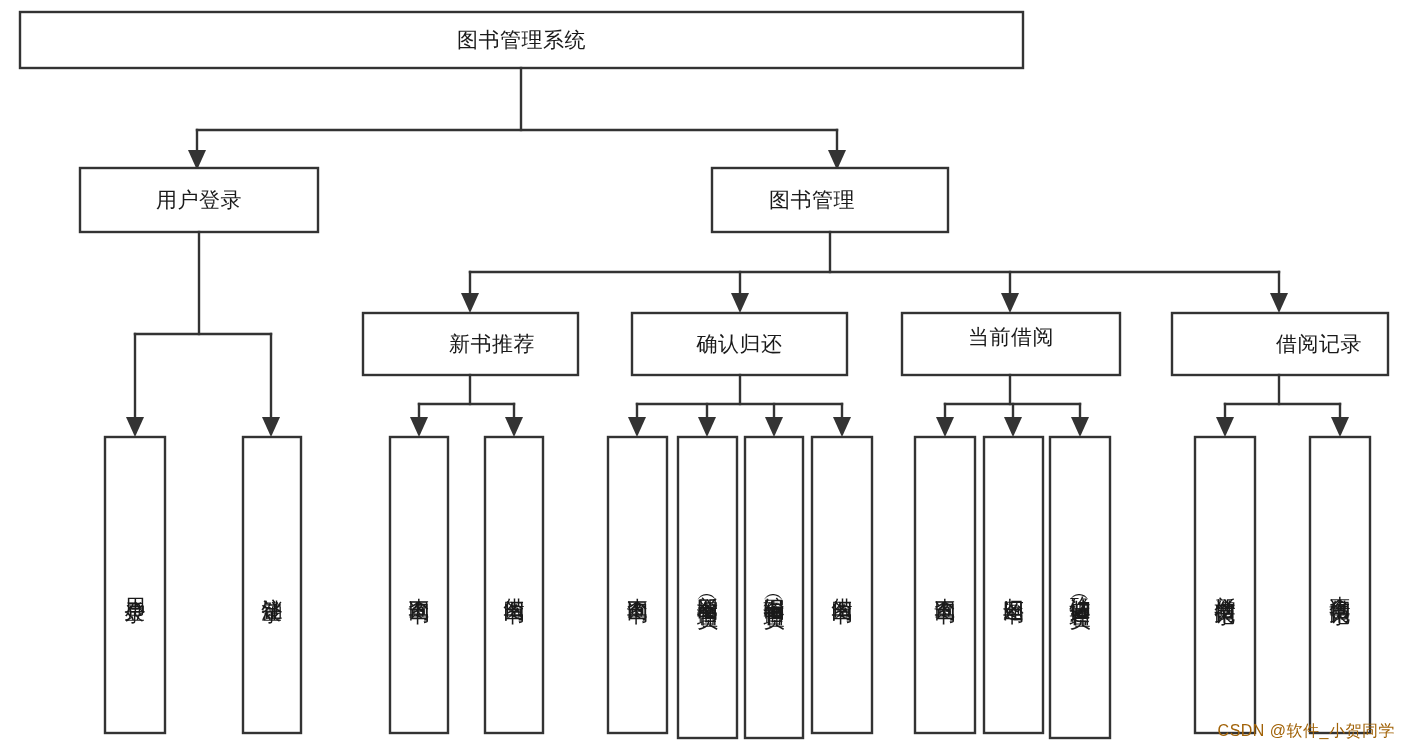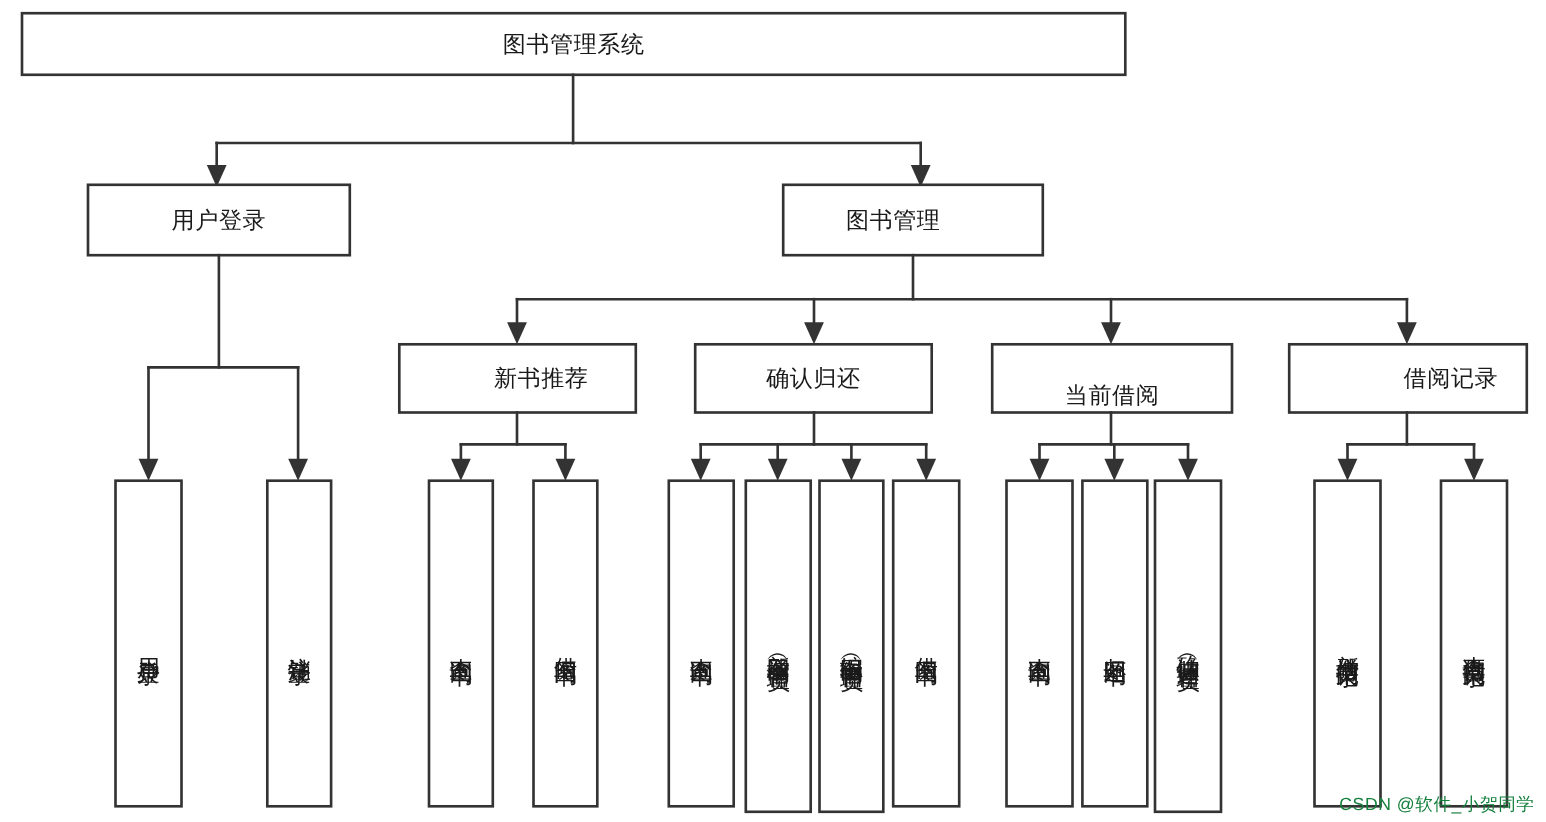--- a/index.html
+++ b/index.html
@@ -58,21 +58,21 @@
   .node-label.vertical {
     writing-mode: vertical-rl;
     text-orientation: upright;
     letter-spacing: 2px;
     font-size: 21px;
   }
   .watermark {
     position: absolute;
     right: 10px;
     bottom: 5px;
-    color: #15803d;
+    color: #a16207;
     font-size: 16px;
     font-family: "Liberation Sans", "DejaVu Sans", sans-serif;
     letter-spacing: 0.5px;
     pointer-events: none;
     user-select: none;
   }
 </style>
 </head>
 <body>
 
@@ -179,21 +179,21 @@
 
   </svg>
 
   <div class="node-label" style="left:20px; top:12px; width:1003px; height:56px;">图书管理系统</div>
 
   <div class="node-label" style="left:80px; top:168px; width:238px; height:64px;">用户登录</div>
   <div class="node-label" style="left:712px; top:168px; width:200px; height:64px;">图书管理</div>
 
   <div class="node-label" style="left:363px; top:313px; width:258px; height:62px;">新书推荐</div>
   <div class="node-label" style="left:632px; top:313px; width:215px; height:62px;">确认归还</div>
-  <div class="node-label" style="left:902px; top:328px; width:218px; height:62px;">当前借阅</div>
+  <div class="node-label" style="left:902px; top:306px; width:218px; height:62px;">当前借阅</div>
   <div class="node-label" style="left:1172px; top:313px; width:216px; height:62px;margin-left:39px;">借阅记录</div>
 
   <div class="node-label vertical" style="left:105px; top:437px; width:60px; height:296px;">用户登录</div>
   <div class="node-label vertical" style="left:243px; top:437px; width:58px; height:296px;">注销登录</div>
   <div class="node-label vertical" style="left:390px; top:437px; width:58px; height:296px;">查询图书</div>
   <div class="node-label vertical" style="left:485px; top:437px; width:58px; height:296px;">借阅图书</div>
   <div class="node-label vertical" style="left:608px; top:437px; width:59px; height:296px;">查询图书</div>
   <div class="node-label vertical" style="left:678px; top:441px; width:59px; height:293px;">新增图书（管理员）</div>
   <div class="node-label vertical" style="left:745px; top:441px; width:58px; height:293px;">编辑图书（管理员）</div>
   <div class="node-label vertical" style="left:812px; top:437px; width:60px; height:296px;">借阅图书</div>

